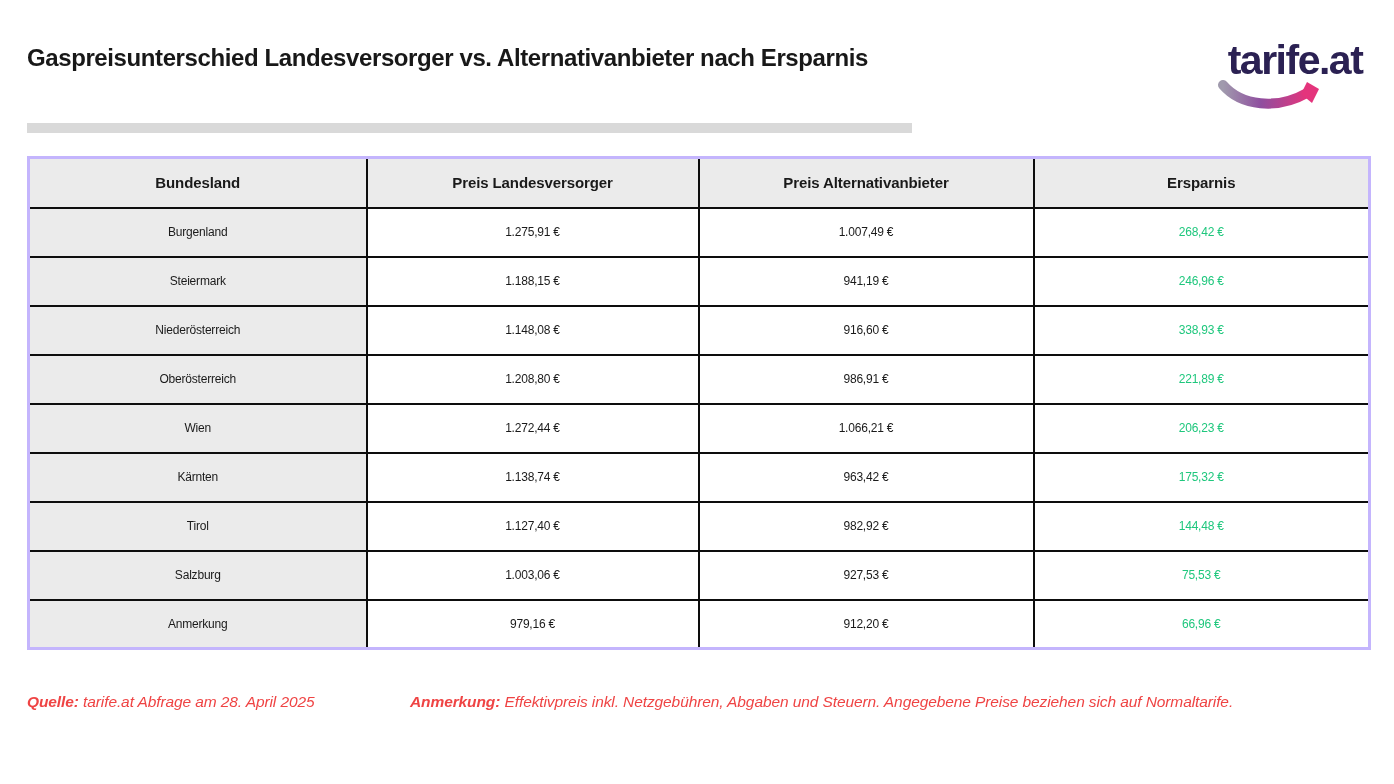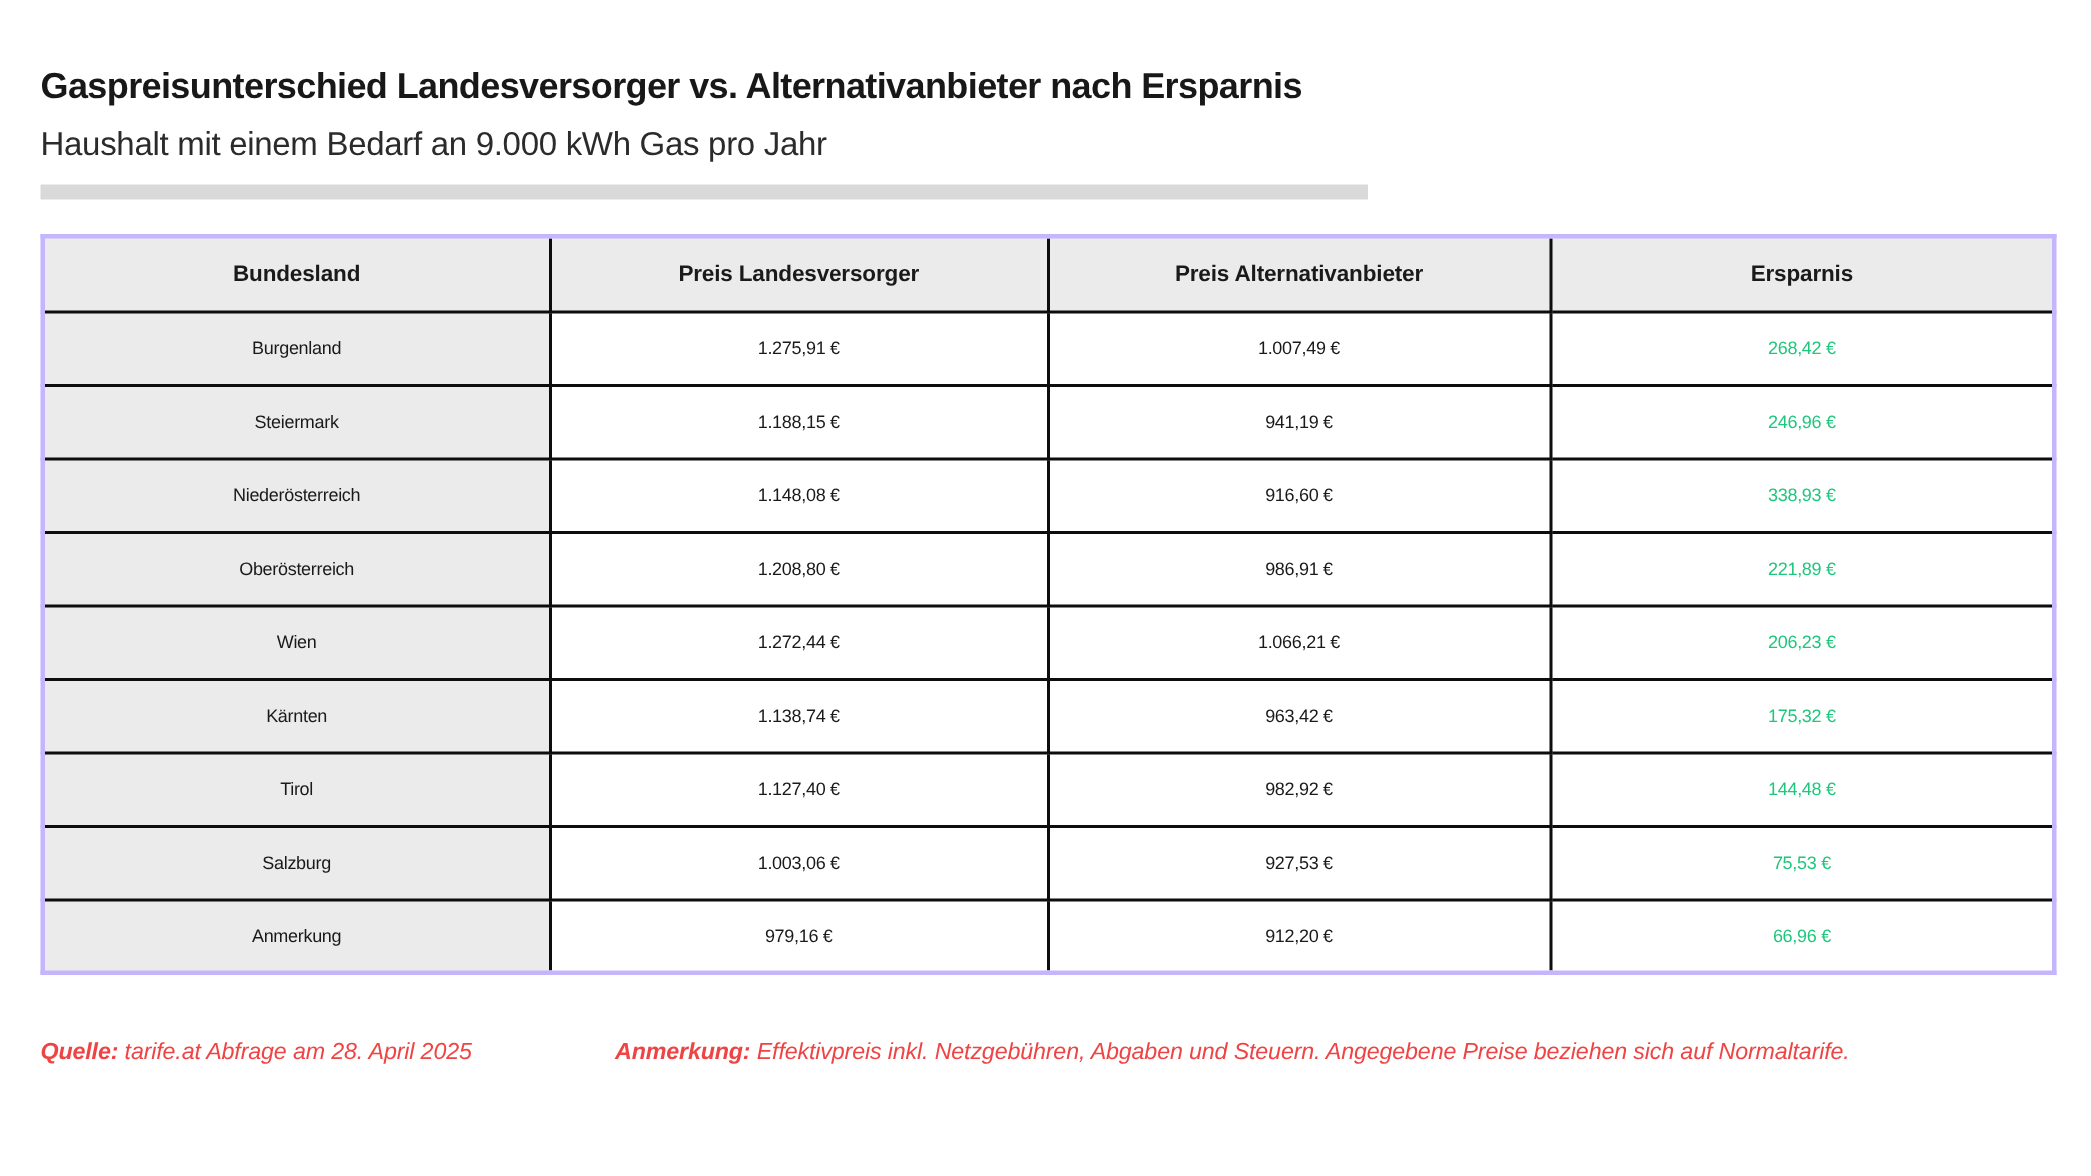--- a/index.html
+++ b/index.html
@@ -105,23 +105,36 @@
   .footer-quelle { left: 27px; }
   .footer-anmerkung { left: 410px; }
   .footer-label { font-weight: 700; }
 </style>
 </head>
 <body>
 
 <div class="page">
 
   <div class="title">Gaspreisunterschied Landesversorger vs. Alternativanbieter nach Ersparnis</div>
-  <div class="subtitle">Haushalt mit einem Bedarf an 9.000 kWh Gas pro Jahr</div>
   <div class="divider"></div>
 
+  <div class="logo">
+    <div class="logo-text">tarife.at</div>
+    <svg class="logo-swoosh" width="120" height="32" viewBox="0 0 120 32">
+      <defs>
+        <linearGradient id="swoosh-grad" x1="0" y1="0" x2="1" y2="0">
+          <stop offset="0" stop-color="#a09aad"></stop>
+          <stop offset="0.45" stop-color="#8f4f9f"></stop>
+          <stop offset="1" stop-color="#e4347c"></stop>
+        </linearGradient>
+      </defs>
+      <path d="M8 5 C 26 26, 62 30, 92 13" fill="none" stroke="url(#swoosh-grad)" stroke-width="10" stroke-linecap="round"></path>
+      <polygon points="92,2 104,9 97,23 86,14" fill="#e4347c"></polygon>
+    </svg>
+  </div>
 
   <table class="price-table">
     <colgroup>
       <col class="col-bundesland">
       <col class="col-landesversorger">
       <col class="col-alternativ">
       <col class="col-ersparnis">
     </colgroup>
     <thead>
       <tr>

